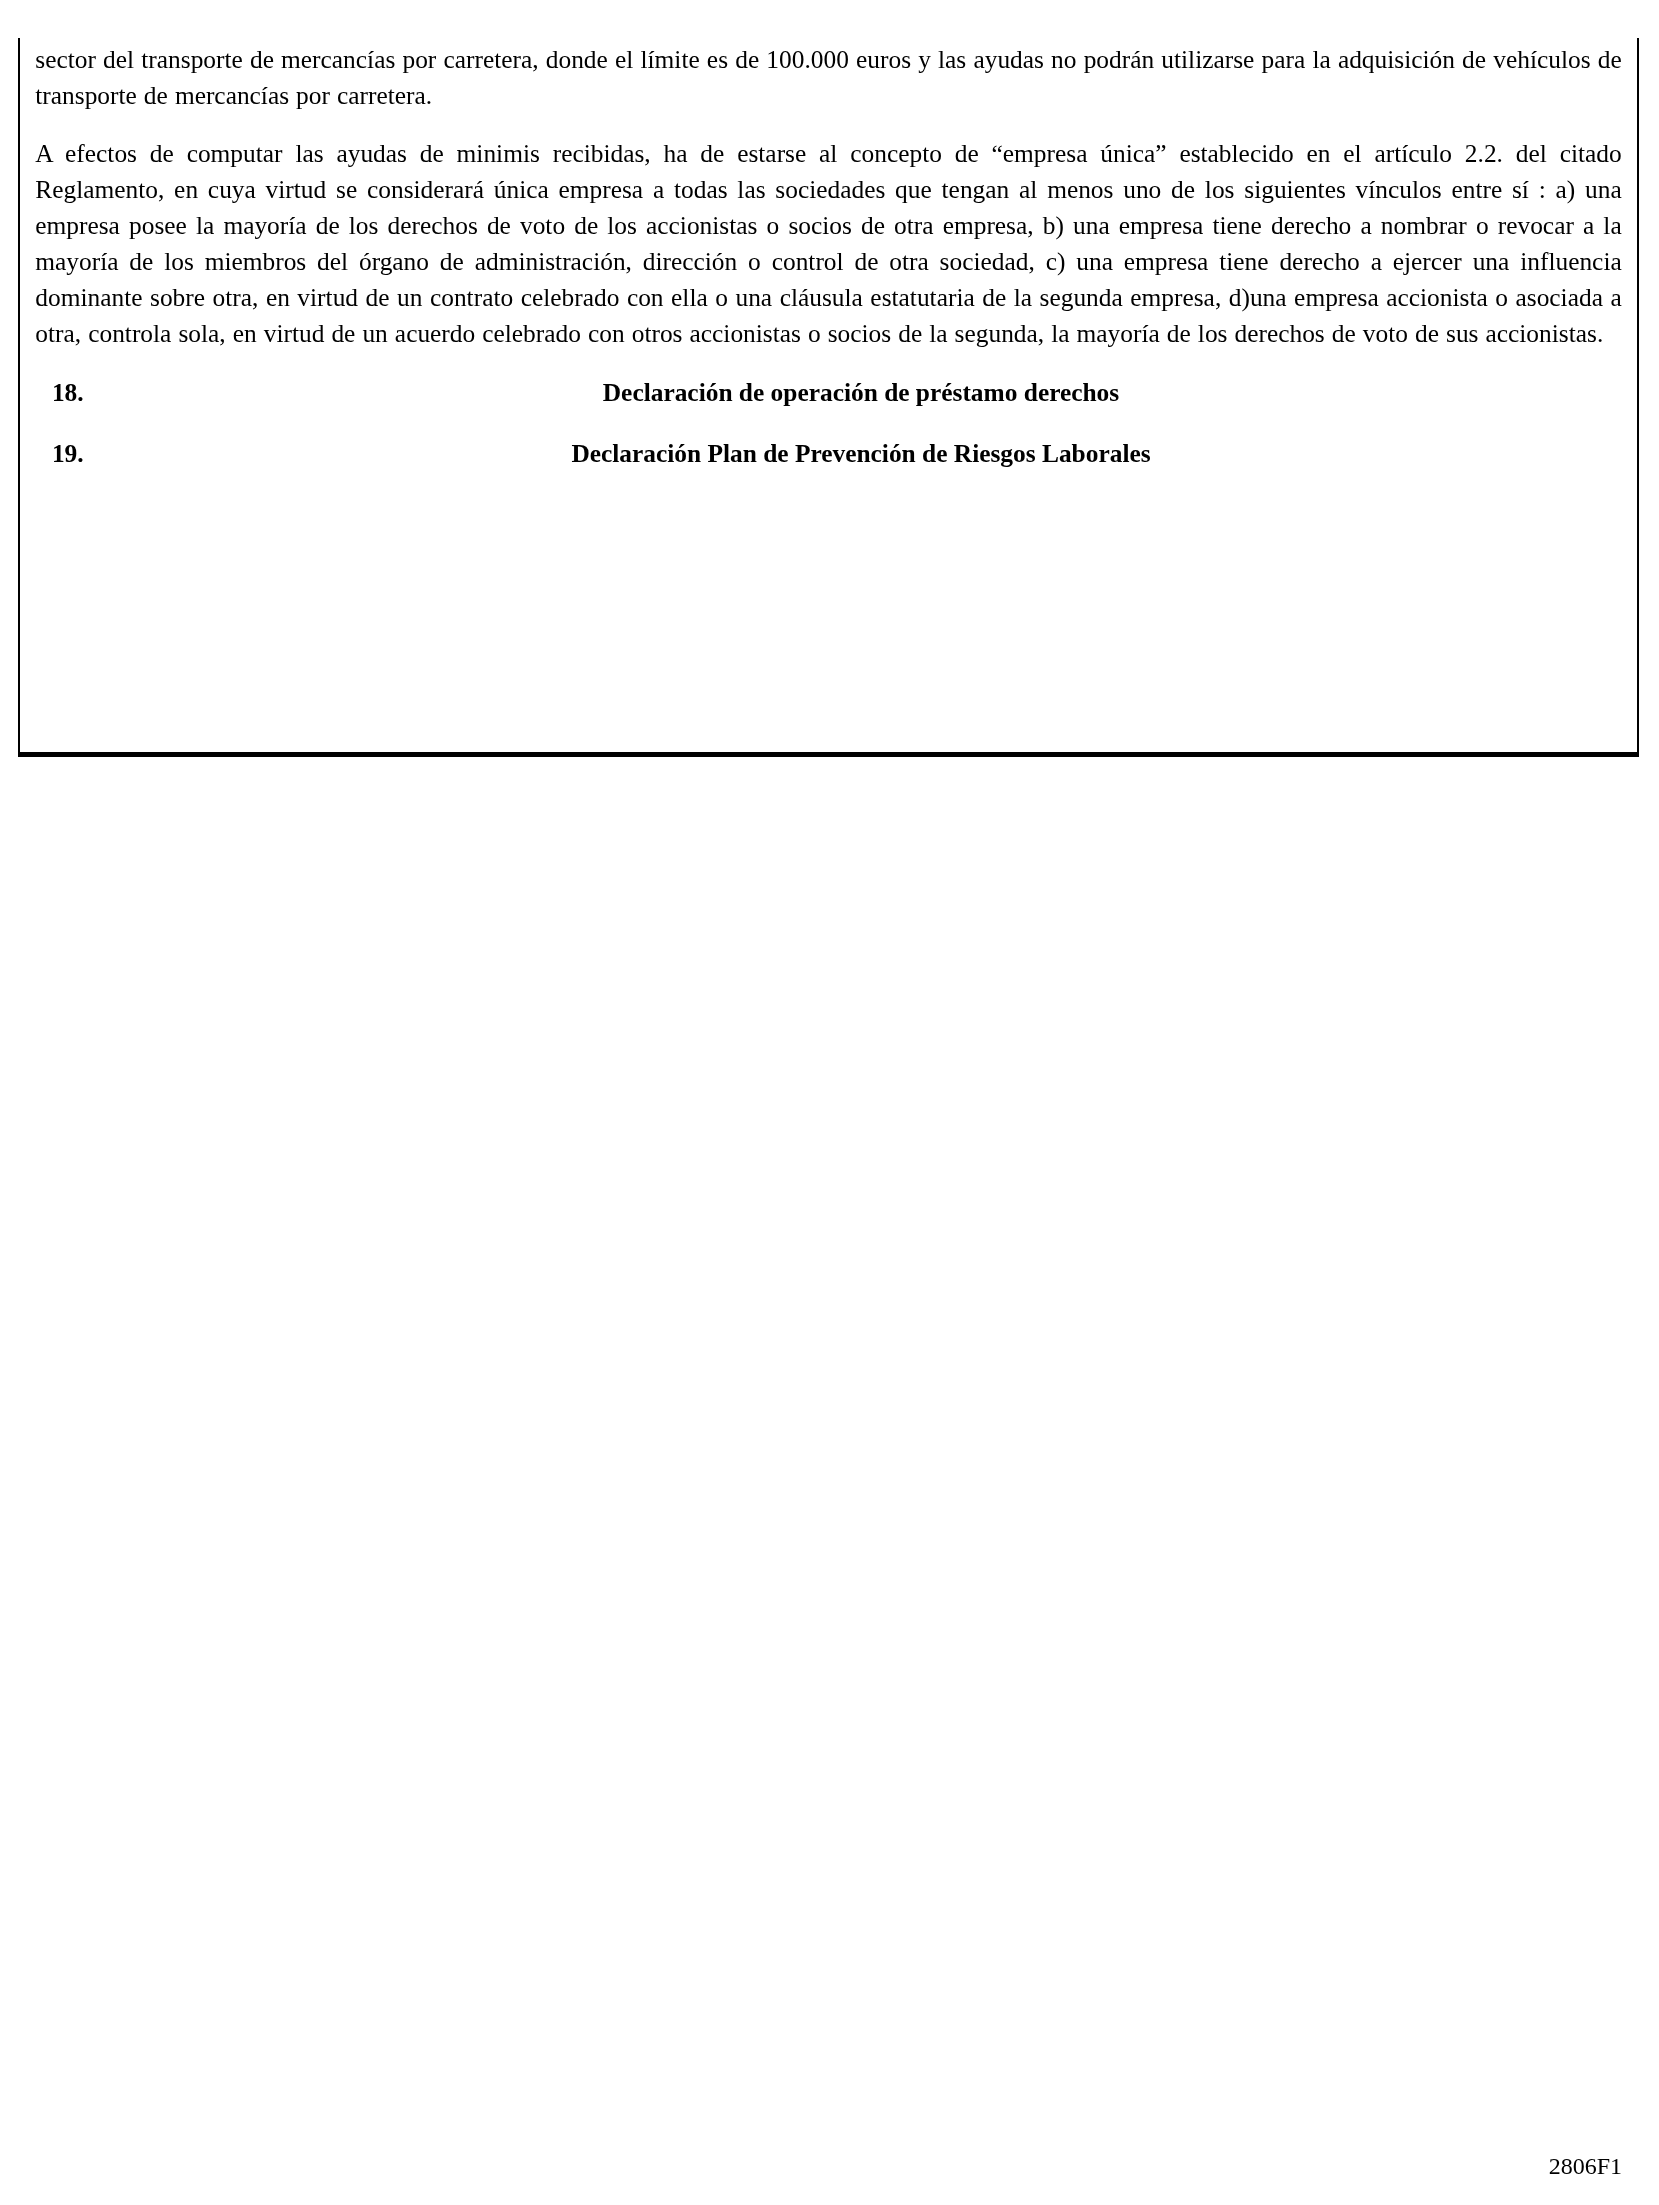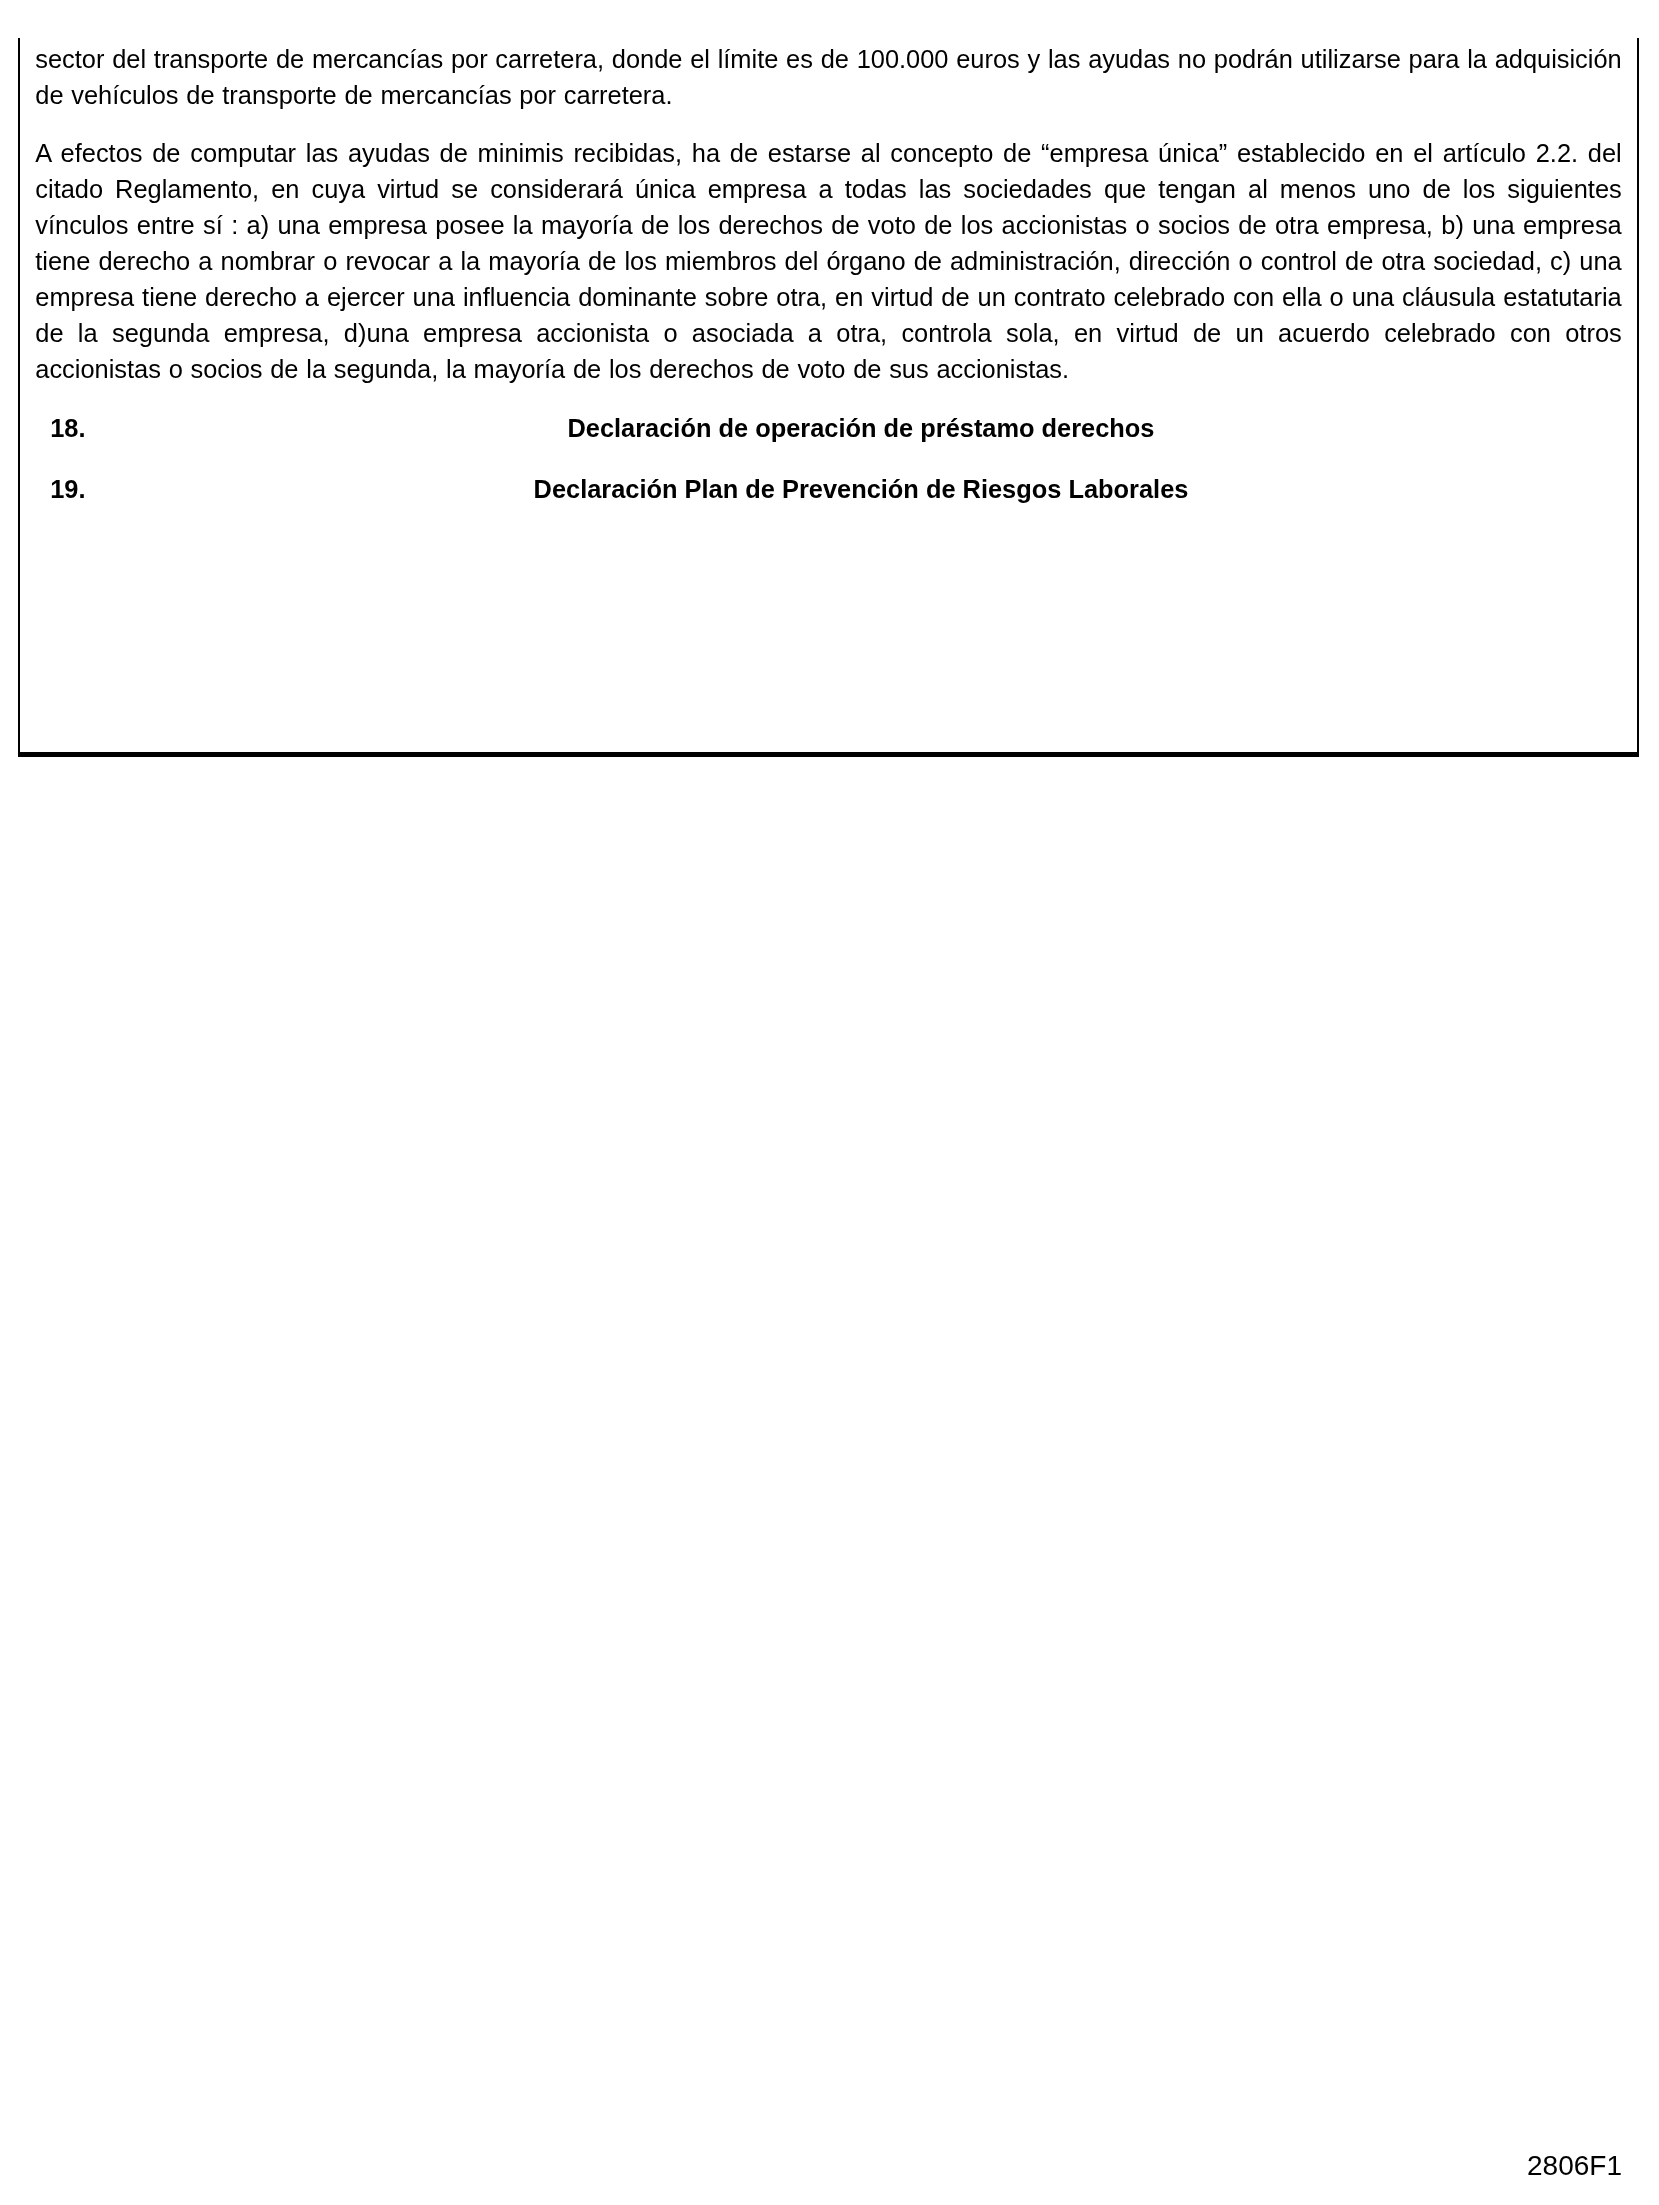--- a/index.html
+++ b/index.html
@@ -6,21 +6,21 @@
     margin: 0;
     padding: 0;
     background: #ffffff;
   }
   .page {
     position: relative;
     width: 1659px;
     height: 2205px;
     background: #ffffff;
     color: #000000;
-    font-family: Liberation Sans, sans-serif;
+    font-family: Liberation Serif, serif;
     overflow: hidden;
   }
   .content-box {
     position: absolute;
     left: 18px;
     top: 38px;
     width: 1621px;
     height: 719px;
     box-sizing: border-box;
     border-left: 2.9px solid #000000;
@@ -47,21 +47,21 @@
   .h-num {
     flex: 0 0 65px;
   }
   .h-text {
     flex: 1;
   }
   .footer-code {
     position: absolute;
     top: 2153px;
     right: 37px;
-    font-size: 28px;
+    font-size: 24px;
     line-height: 26px;
   }
 </style>
 </head>
 <body>
 
 <div class="page">
   <div class="content-box" id="content-box">
       <p class="body-para">sector del transporte de mercancías por carretera, donde el límite es de 100.000 euros y las ayudas no podrán utilizarse para la adquisición de vehículos de transporte de mercancías por carretera.</p>
       <p class="body-para">A efectos de computar las ayudas de minimis recibidas, ha de estarse al concepto de “empresa única” establecido en el artículo 2.2. del citado Reglamento, en cuya virtud se considerará única empresa a todas las sociedades que tengan al menos uno de los siguientes vínculos entre sí : a) una empresa posee la mayoría de los derechos de voto de los accionistas o socios de otra empresa, b) una empresa tiene derecho a nombrar o revocar a la mayoría de los miembros del órgano de administración, dirección o control de otra sociedad, c) una empresa tiene derecho a ejercer una influencia dominante sobre otra, en virtud de un contrato celebrado con ella o una cláusula estatutaria de la segunda empresa, d)una empresa accionista o asociada a otra, controla sola, en virtud de un acuerdo celebrado con otros accionistas o socios de la segunda, la mayoría de los derechos de voto de sus accionistas.</p>

